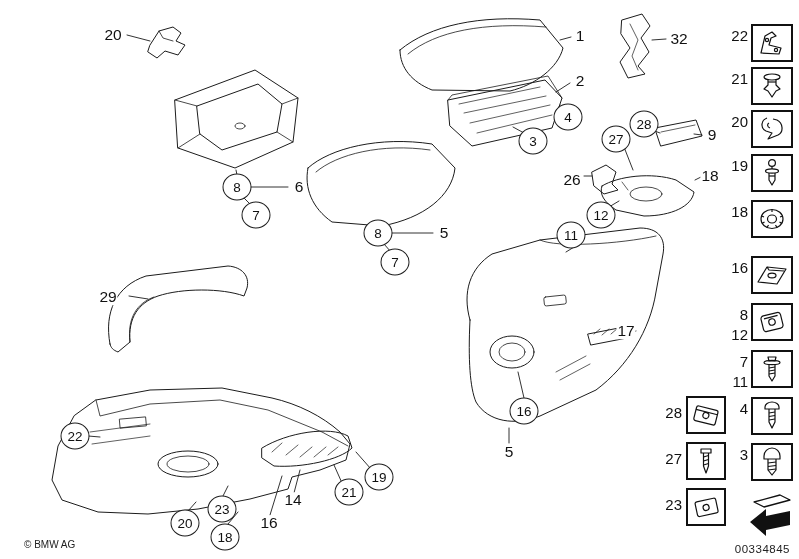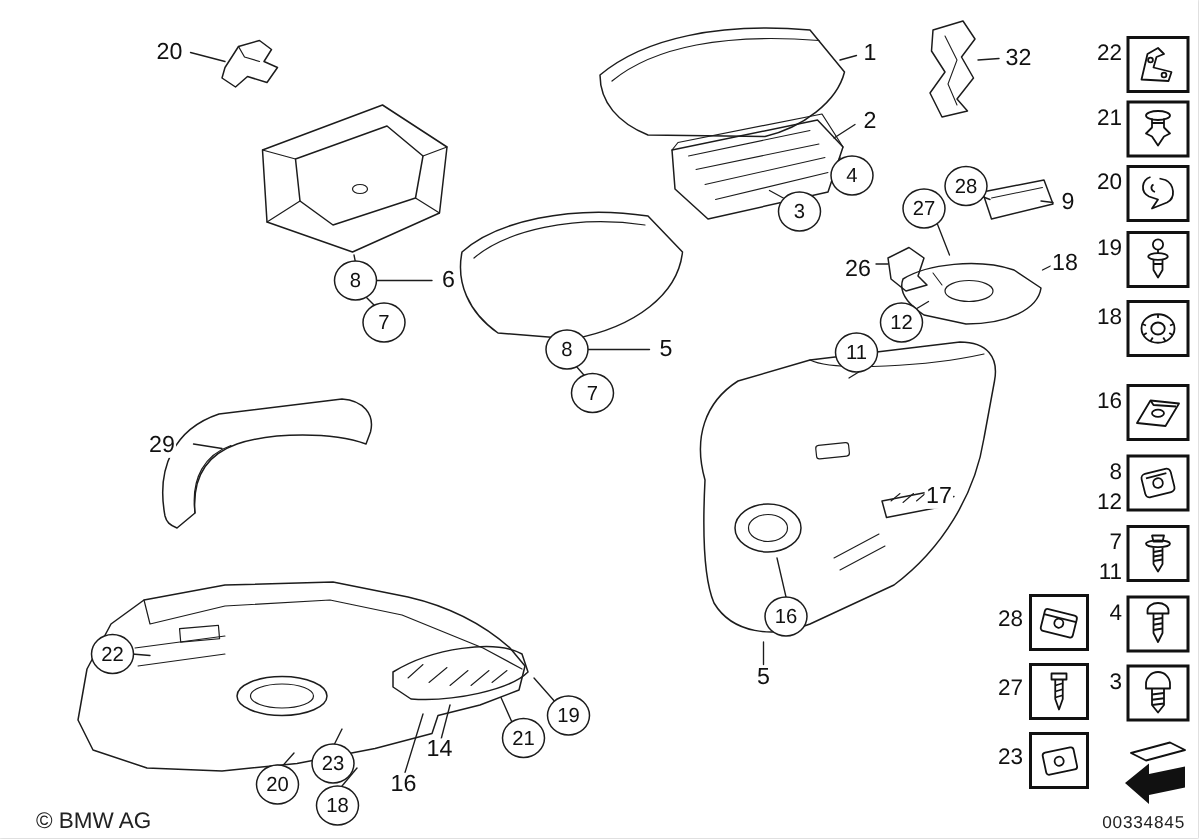--- a/index.html
+++ b/index.html
@@ -27,21 +27,21 @@
     width:42px;height:38px;border:2px solid #111;background:#fff;
     display:flex;align-items:center;justify-content:center;box-sizing:border-box;
   }
   .aux-row{position:absolute;display:flex;align-items:flex-start;}
   .aux-num{font-size:15px;width:20px;text-align:right;margin-right:4px;padding-top:8px;}
   .aux-box{
     width:40px;height:38px;border:2px solid #111;background:#fff;
     display:flex;align-items:center;justify-content:center;box-sizing:border-box;
   }
   .arrow-wrap{position:absolute;left:746px;top:490px;}
-  .footer-copy{position:absolute;left:24px;top:539px;font-size:15px;color:#222;}
+  .footer-copy{position:absolute;left:24px;top:539px;font-size:10px;color:#222;}
   .footer-code{position:absolute;right:9px;top:543px;font-size:11.5px;color:#222;letter-spacing:.5px;}
 </style>
 </head>
 <body>
 
 <div class="stage">
 
   <svg class="art" width="799" height="559" viewBox="0 0 799 559">
     <g stroke="#1c1c1c" stroke-width="1" fill="none" stroke-linejoin="round" stroke-linecap="round">
 

